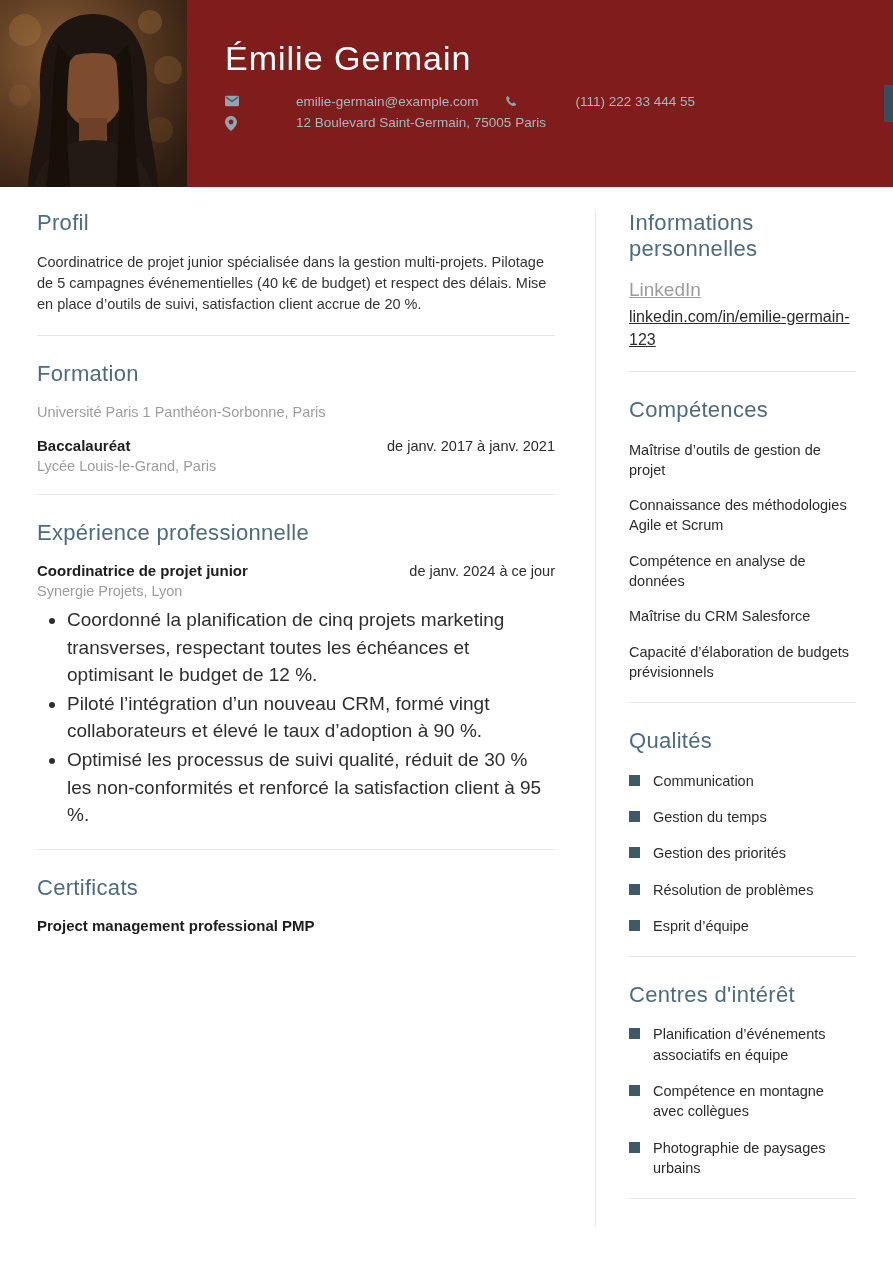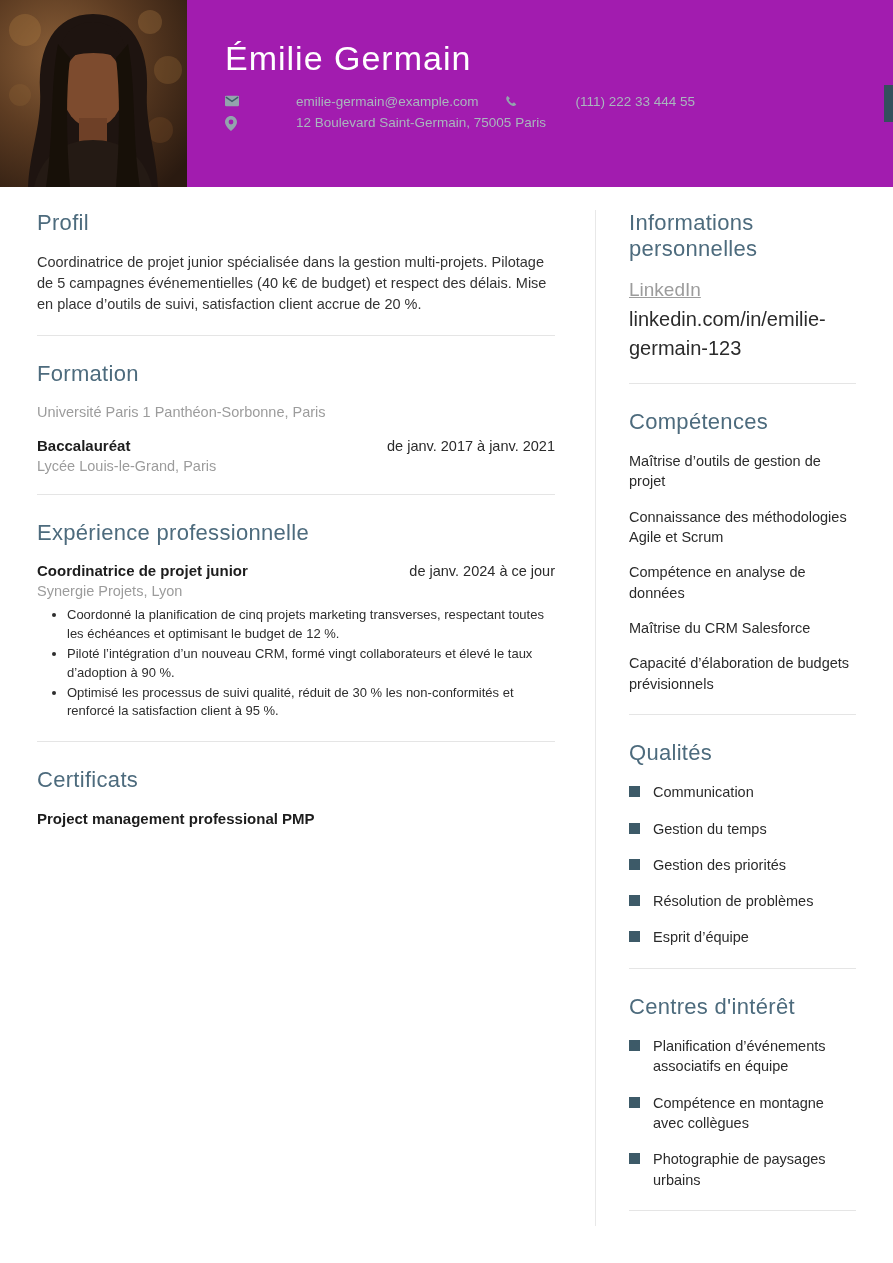--- a/index.html
+++ b/index.html
@@ -4,21 +4,21 @@
 <style>
   * { margin:0; padding:0; box-sizing:border-box; }
   html,body { background:#ffffff; }
   .page {
     position:relative; width:893px; height:1263px; margin:0 auto;
     background:#ffffff; font-family:"Liberation Sans", sans-serif;
     overflow:hidden;
   }
   
   .header {
-    position:relative; height:187px; background:#a21caf;
+    position:relative; height:187px; background:#7f1d1d;
     display:flex; align-items:stretch;
   }
   .photo { width:187px; height:187px; flex:none; overflow:hidden; }
   .photo svg { display:block; }
   .header-info { padding:40px 0 0 38px; flex:1; }
   .name {
     font-size:34px; font-weight:400; color:#ffffff; letter-spacing:1px;
     line-height:1.1;
   }
   .contact { margin-top:17px; font-size:13.5px; color:#A9B6BD; }
@@ -45,26 +45,26 @@
   .rule { border:none; border-top:1px solid #E5E5E5; margin:20px 0 25px; }
   .body-text { font-size:14.5px; line-height:1.45; color:#333333; }
   
   .entry { margin-bottom:17px; }
   .entry-head { display:flex; justify-content:space-between; align-items:baseline; }
   .entry-title { font-size:15px; font-weight:700; color:#1D1D1D; }
   .entry-dates { font-size:14.5px; color:#2B2B2B; white-space:nowrap; }
   .entry-sub { font-size:14.5px; color:#9C9C9C; margin-top:4px; }
   .exp-bullets { margin:7px 0 0 0; padding-left:30px; }
   .exp-bullets li {
-    font-size:13px; line-height:1.45; color:#2E2E2E; margin-bottom:1px;
+    font-size:19px; line-height:1.45; color:#2E2E2E; margin-bottom:1px;
   }
   .cert-item { font-size:15px; font-weight:700; color:#1D1D1D; }
   
   .info-label { font-size:19px; color:#9C9C9C; margin-bottom:4px;text-decoration:underline; }
-  .info-value { font-size:20px; color:#2B2B2B; line-height:1.45; word-break:break-word; }
+  .info-value { font-size:16px; color:#2B2B2B; line-height:1.45; word-break:break-word;text-decoration:underline; }
   .skill-item { font-size:14.5px; line-height:1.4; color:#2B2B2B; margin-bottom:15px; }
   .sq-item { display:flex; margin-bottom:16px; }
   .sq {
     width:11px; height:11px; background:#3D5A68; flex:none;
     margin:4px 13px 0 0;
   }
   .sq-label { font-size:14.5px; line-height:1.4; color:#2B2B2B; }
 </style>
 </head>
 <body>

